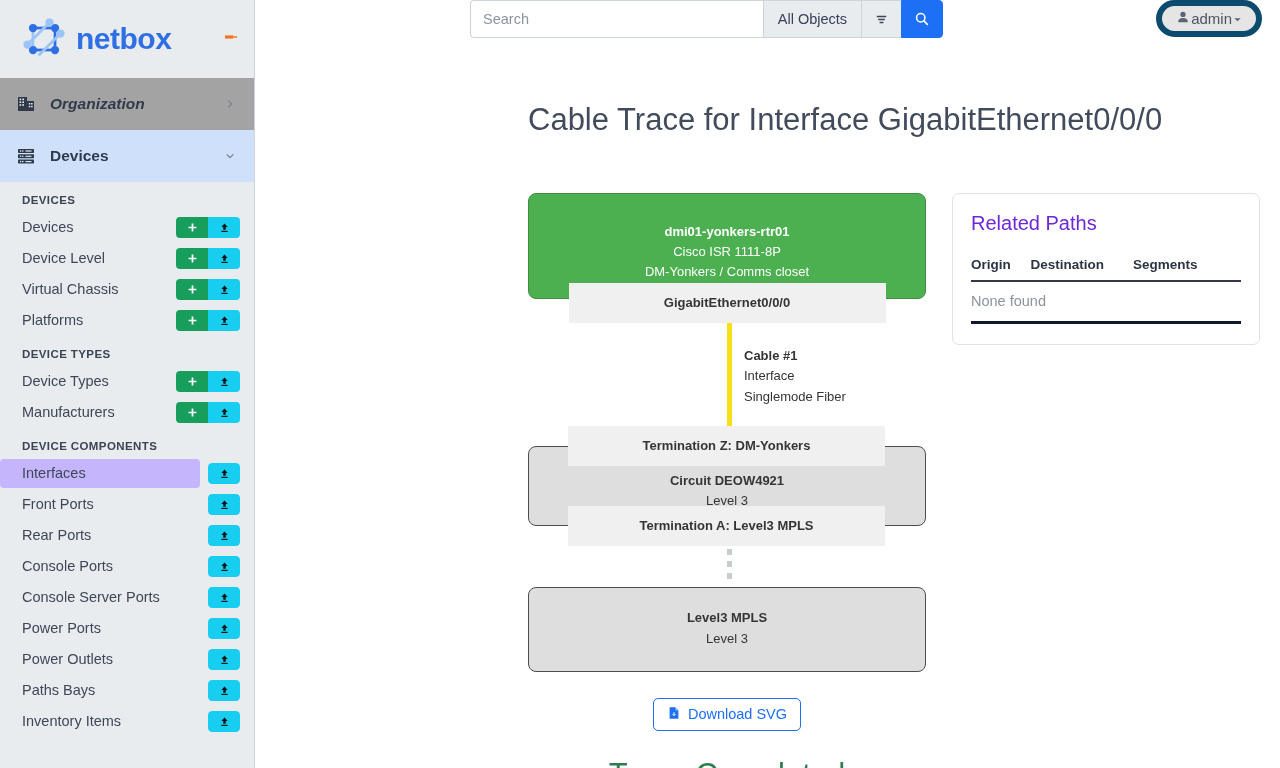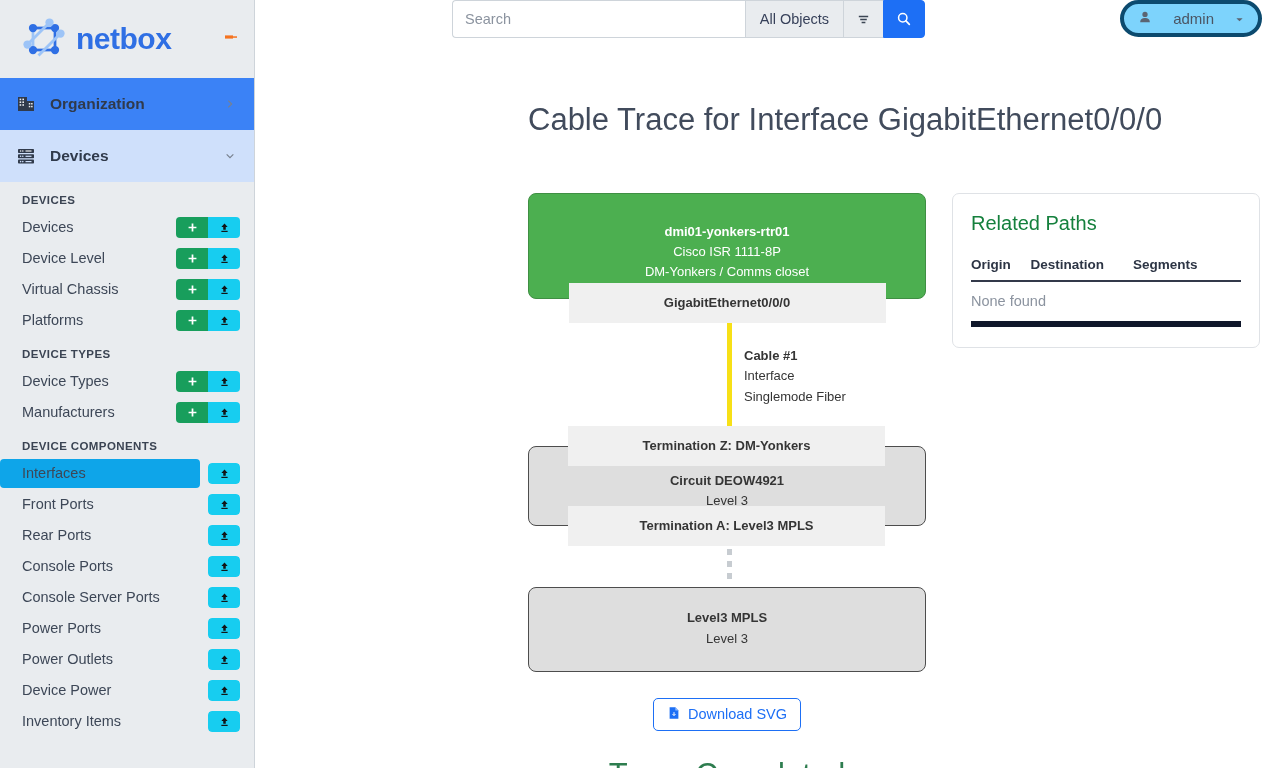--- a/index.html
+++ b/index.html
@@ -28,21 +28,21 @@
   .brand-mark { width:44px; height:44px; flex:0 0 44px; }
   .brand-word { font-size:30px; font-weight:700; color:#2f6fe4; letter-spacing:-0.5px; line-height:1; }
   .brand-spacer { flex:1 1 auto; }
   .pin-icon { width:16px; height:16px; flex:0 0 16px; }
 
   .nav-group {
     display:flex; align-items:center;
     height:52px; padding:0 18px 0 14px;
     gap:12px; cursor:pointer;
   }
-  .nav-group.collapsed { background:#3b82f6; }
+  .nav-group.collapsed { background:#a3a3a3;font-style:italic; }
   .nav-group.expanded { background:#cfe0fb; }
   .nav-group .gicon { width:24px; height:24px; flex:0 0 24px; display:flex; align-items:center; justify-content:center; }
   .nav-group .glabel { font-size:15.5px; font-weight:700; color:#303a4b; flex:1 1 auto; }
   .nav-group .chev { width:12px; height:12px; flex:0 0 12px; color:#78808e; display:flex; align-items:center; justify-content:center;}
 
   .section-title {
     font-size:11.5px; font-weight:700; letter-spacing:0.4px;
     color:#3b4453; text-transform:uppercase;
     padding:12px 0 6px 22px;
   }
@@ -54,21 +54,21 @@
   .menu-link {
     flex:1 1 auto;
     font-size:14.5px; color:#3d4757;
     padding:4px 8px 4px 22px;
     margin-right:8px;
     border-radius:4px;
     cursor:pointer;
     white-space:nowrap;
     line-height:1.5;
   }
-  .menu-link.active { background:#0ea5e9; }
+  .menu-link.active { background:#c4b5fd; }
   .btn-pair { display:flex; flex:0 0 auto; border-radius:4px; overflow:hidden; }
   .mini-btn {
     width:32px; height:21px;
     display:flex; align-items:center; justify-content:center;
     cursor:pointer;
   }
   .mini-add  { background:#189e5c; }
   .mini-up   { background:#17cdf0; }
   .mini-up.solo { border-radius:4px; width:32px; }
   .mini-btn svg { display:block; }
@@ -100,24 +100,24 @@
     display:flex; align-items:center; justify-content:center;
     width:40px; background:#e9ecef; border:1px solid #ced4da; border-right:none;
     cursor:pointer;
   }
   .search-btn {
     display:flex; align-items:center; justify-content:center;
     width:42px; background:#1d6ff5; border:1px solid #1d6ff5;
     border-radius:0 4px 4px 0; cursor:pointer;
   }
   .user-btn {
-    display:flex; align-items:center; gap:21px;
+    display:flex; align-items:center; gap:1px;
     height:37px; padding:0 14px;
-    border:4px solid #0c4a6e; border-radius:19px;
-    font-size:15px; color:#4b5563; cursor:pointer; background:#7dd3fc;
+    border:6px solid #0c4a6e; border-radius:19px;
+    font-size:15px; color:#4b5563; cursor:pointer; background:#e5e5e5;
     white-space:nowrap;
   }
 
   .page-title {
     font-size:31px; font-weight:400; color:#414b5c;
     padding:10px 8px 0 273px; line-height:1.2;
   }
 
   .content { display:flex; padding:34px 20px 0 273px; gap:26px; }
   .trace-col { width:398px; flex:0 0 398px; position:relative; }
@@ -199,29 +199,29 @@
   .trace-done {
     text-align:center; margin-top:26px;
     font-size:31px; color:#2e7d4f; font-weight:400;
   }
 
   
   .card {
     border:1px solid #dfe2e6; border-radius:7px;
     background:#fff; padding:18px 18px 20px 18px;
   }
-  .card-title { font-size:20px; color:#15803d; font-weight:400; margin-bottom:22px; }
+  .card-title { font-size:20px; color:#6d28d9; font-weight:400; margin-bottom:22px; }
   .rp-table { width:100%; border-collapse:collapse; }
   .rp-table th {
     text-align:left; font-size:13.5px; font-weight:700; color:#2d3545;
     padding:0 0 8px 0; border-bottom:2px solid #33394a;
   }
   .rp-table td {
     font-size:14.5px; color:#8b939f; padding:11px 0 12px 0;
-    border-bottom:6px solid #0f172a;
+    border-bottom:3px solid #0f172a;
   }
   .col-origin { width:22%; }
   .col-dest { width:38%; }
 </style>
 </head>
 <body>
 
 <div class="app">
 
   <aside class="sidebar">
@@ -476,21 +476,21 @@
       <span class="btn-pair">
         <span class="mini-btn mini-up solo">
             <svg viewBox="0 0 14 14" width="11" height="11">
               <path d="M7 2 L11 6.5 H8.6 V10 H5.4 V6.5 H3 Z" fill="#121416"></path>
               <rect x="3" y="11.2" width="8" height="1.5" fill="#121416"></rect>
             </svg>
           </span>
       </span>
     </div>
     <div class="menu-row">
-      <span class="menu-link">Device Power</span>
+      <span class="menu-link">Paths Bays</span>
       <span class="btn-pair">
         <span class="mini-btn mini-up solo">
             <svg viewBox="0 0 14 14" width="11" height="11">
               <path d="M7 2 L11 6.5 H8.6 V10 H5.4 V6.5 H3 Z" fill="#121416"></path>
               <rect x="3" y="11.2" width="8" height="1.5" fill="#121416"></rect>
             </svg>
           </span>
       </span>
     </div>
     <div class="menu-row">

